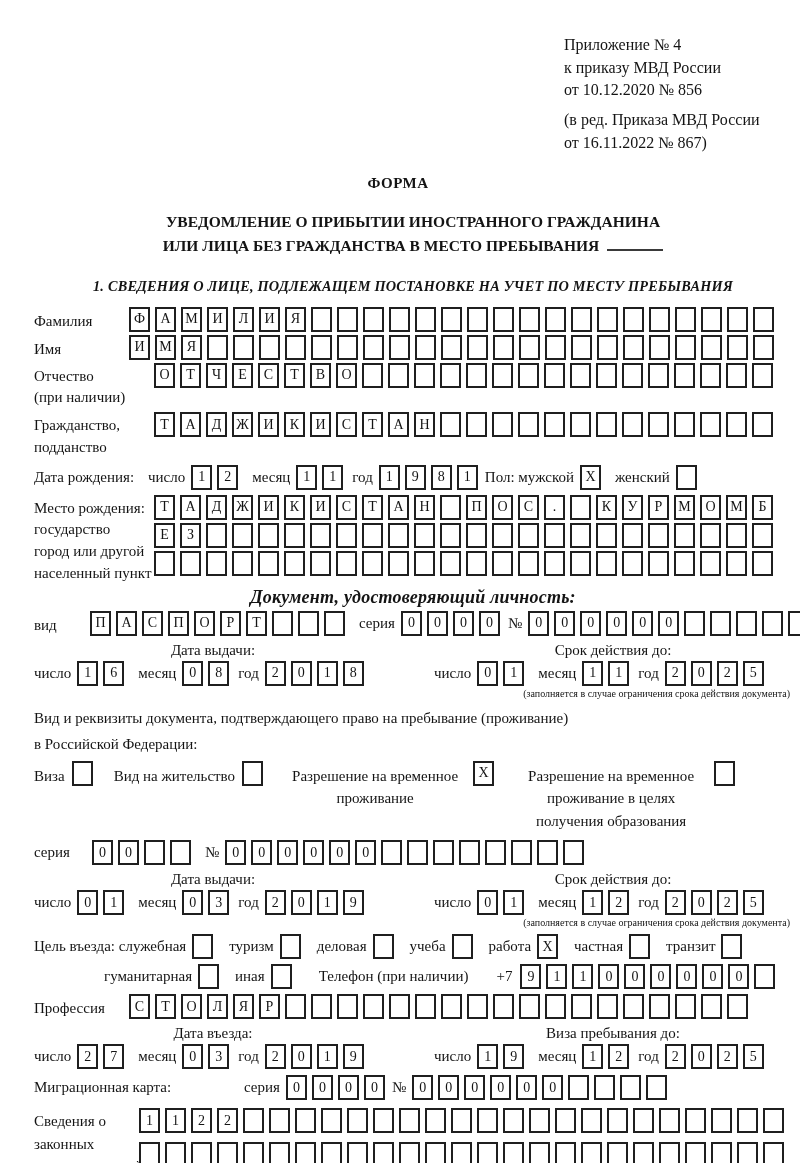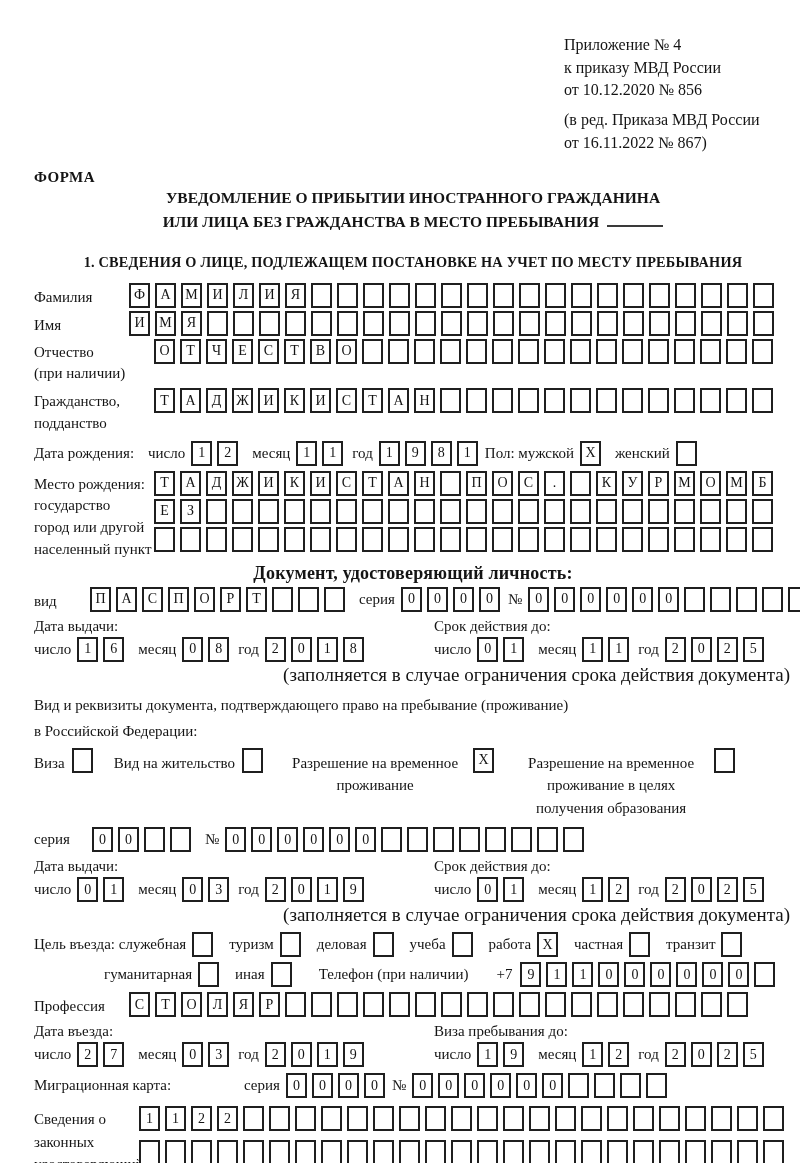--- a/index.html
+++ b/index.html
@@ -9,26 +9,26 @@
     color: #141414;
     font-family: "Liberation Serif", "DejaVu Serif", serif;
     font-size: 15px;
     position: relative;
   }
   .page { padding: 34px 8px 0 34px; }
 
   
   .ref { margin-left: 530px; font-size: 16px; line-height: 1.42; }
   .ref .gap-top { margin-top: 7px; }
-  .formword { text-align: left; padding-right: 30px; font-weight: bold; font-size: 15px; margin-top: 14px; letter-spacing: .5px; }
-
-  .title { text-align: center; font-weight: bold; font-size: 15.5px; line-height: 1.55; }
+  .formword { text-align: center; padding-right: 30px; font-weight: bold; font-size: 15px; margin-top: 20px; letter-spacing: .5px; }
+
+  .title { text-align: center; font-weight: bold; font-size: 15.5px; margin-top: 18px; line-height: 1.55; }
   .blank-line { display: inline-block; width: 56px; border-bottom: 2px solid #3a3a3a; height: .9em; margin-left: 8px; }
 
-  .sec { font-weight: bold; font-size: 14.3px; text-align: center; margin-top: 20px; letter-spacing: .2px; white-space: nowrap; }
+  .sec { font-weight: bold; font-size: 14.3px; text-align: center; margin-top: 20px; letter-spacing: .2px; white-space: nowrap; font-style: italic; }
 
   
   .cell {
     display: inline-flex; align-items: center; justify-content: center;
     width: 21px; height: 25px; flex: none;
     border: 2px solid #1f1f1f; margin-right: 5px;
     font-size: 14px; line-height: 1; background: #fff;
   }
   .boxes { display: inline-flex; flex: none; }
 
@@ -40,25 +40,25 @@
   .mlabel { flex: none; line-height: 1.45; padding-top: 3px; }
   .stack > .boxes { margin-bottom: 3px; }
   .stack { display: flex; flex-direction: column; }
 
   .t { padding-top: 4px; margin-right: 6px; white-space: nowrap; }
   .t.g { margin-left: 9px; }
   .t.gg { margin-left: 22px; }
 
   
   .dates { display: flex; margin-top: 6px; }
-  .dg .dh { text-align: left; margin-bottom: 2px; }
+  .dg .dh { text-align: center; margin-bottom: 2px; }
   .dg .dl { display: flex; align-items: flex-start; }
   .dg-left { margin-left: 0; width: 372px; }
   .dg-right { margin-left: 42px; width: 372px; }
-  .note { text-align: right; font-size: 19px; margin-top: 2px; padding-right: 2px; }
+  .note { text-align: right; font-size: 10px; margin-top: 2px; padding-right: 2px; }
 
   .intro { margin-top: 7px; line-height: 1.6; }
 
   .permrow { display: flex; align-items: flex-start; margin-top: 5px; }
   .pitem { display: flex; align-items: flex-start; flex: none; }
   .pitem .ptxt { padding-top: 4px; margin-right: 7px; line-height: 1.5; }
   .pitem .center { text-align: center; }
   .pw185 { width: 182px; }
   .pw195 { width: 192px; }
   .permrow .pitem + .pitem { margin-left: 16px; }

